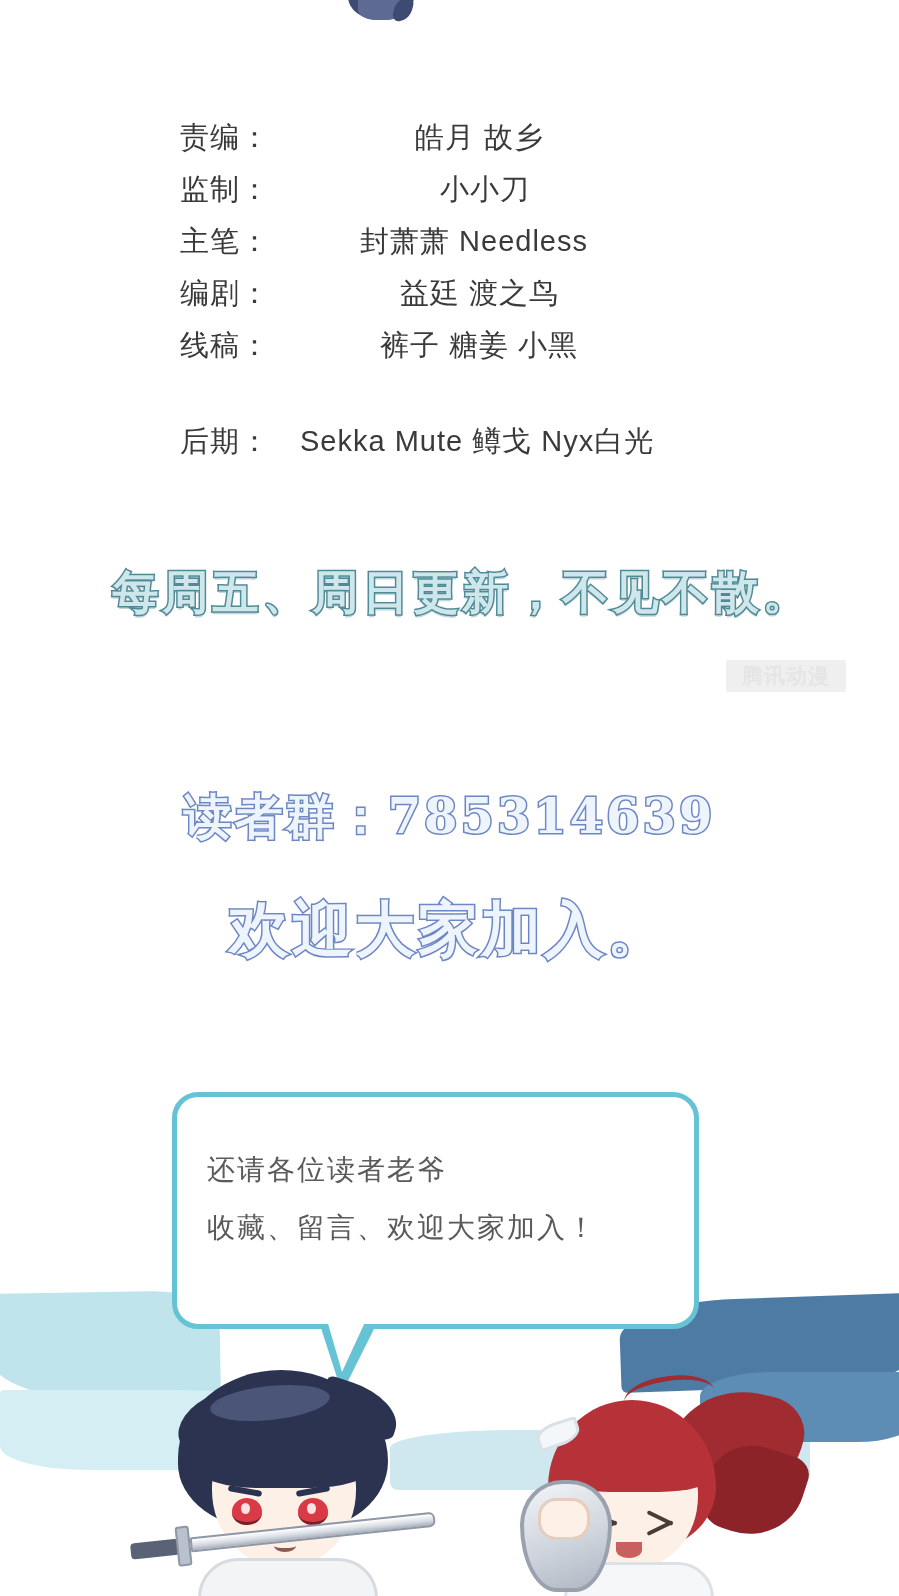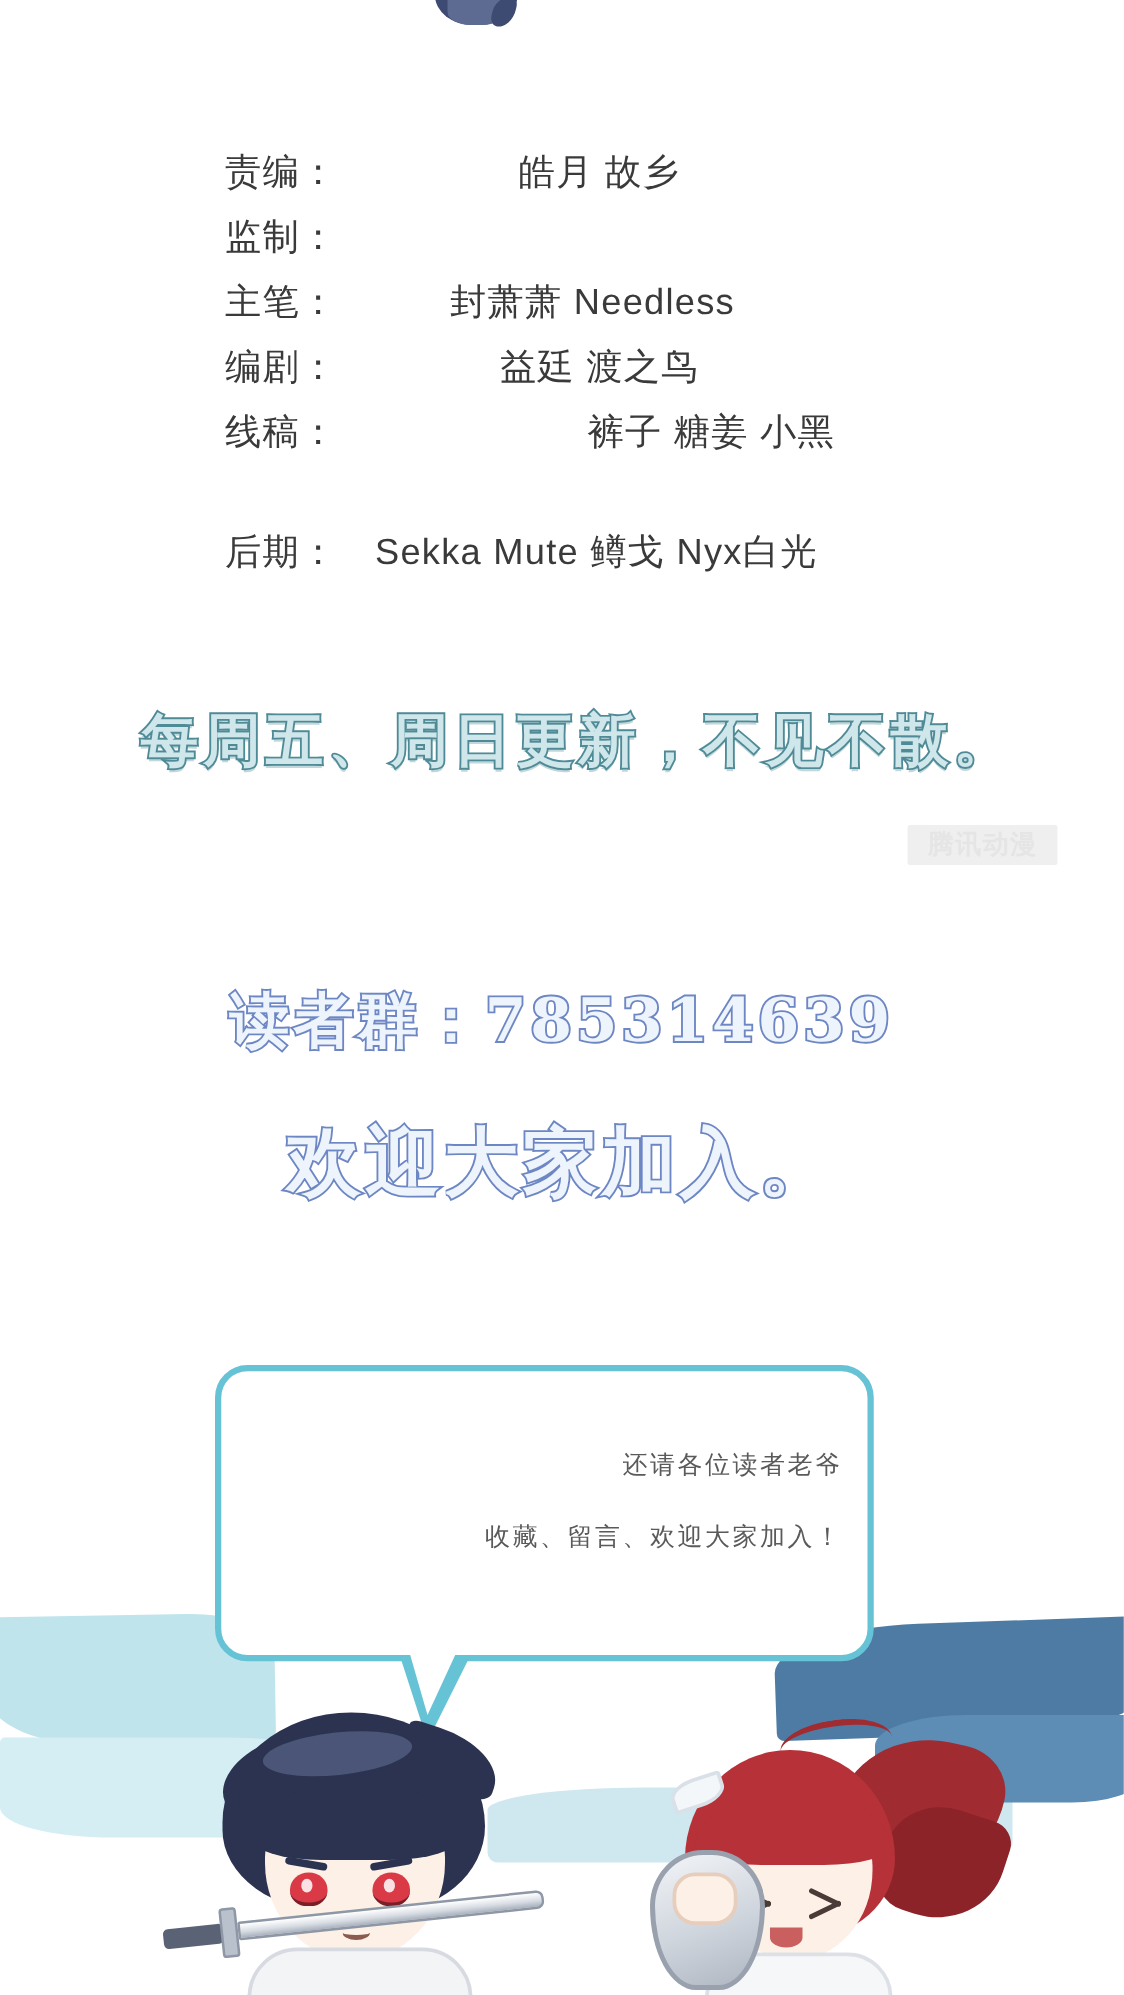--- a/index.html
+++ b/index.html
@@ -72,21 +72,21 @@
   }
   .credit-names {
     flex: 1;
     text-align: left;
     white-space: nowrap;
   }
   .r0 .credit-names { padding-left: 115px; }
   .r1 .credit-names { padding-left: 140px; }
   .r2 .credit-names { padding-left: 60px; }
   .r3 .credit-names { padding-left: 100px; }
-  .r4 .credit-names { padding-left: 80px; text-align: center; }
+  .r4 .credit-names { padding-left: 80px; }
   .r5 .credit-names { padding-left: 0px; margin-top: 44px; }
 
   
   .headline {
     position: absolute;
     left: 0;
     top: 562px;
     width: 899px;
     text-align: center;
     font-family: "DejaVu Serif", serif;
@@ -153,26 +153,25 @@
     border: 5px solid #66c3d6;
     border-radius: 26px;
     background: #ffffff;
     box-sizing: border-box;
   }
   .bubble-text {
     position: absolute;
     left: 30px;
     top: 46px;
     right: 20px;
-    font-family: Liberation Serif, serif;
-    font-size: 20px;
+    font-family: Liberation Mono, monospace;
+    font-size: 28px;
     line-height: 58px;
     color: #5a5a5a;
     letter-spacing: 2px;
-    text-align: right;
   }
   .bubble-tail {
     position: absolute;
     left: 320px;
     top: 1325px;
     width: 0;
     height: 0;
     border-left: 22px solid transparent;
     border-right: 34px solid transparent;
     border-top: 68px solid #66c3d6;
@@ -499,20 +498,21 @@
   <div class="tuft"></div>
 </div>
 
 <div class="credits">
   <div class="credit-row r0">
     <div class="credit-role">责编：</div>
     <div class="credit-names">皓月 故乡</div>
   </div>
   <div class="credit-row r1">
     <div class="credit-role">监制：</div>
+    <div class="credit-names">小小刀</div>
   </div>
   <div class="credit-row r2">
     <div class="credit-role">主笔：</div>
     <div class="credit-names">封萧萧 Needless</div>
   </div>
   <div class="credit-row r3">
     <div class="credit-role">编剧：</div>
     <div class="credit-names">益廷 渡之鸟</div>
   </div>
   <div class="credit-row r4">

